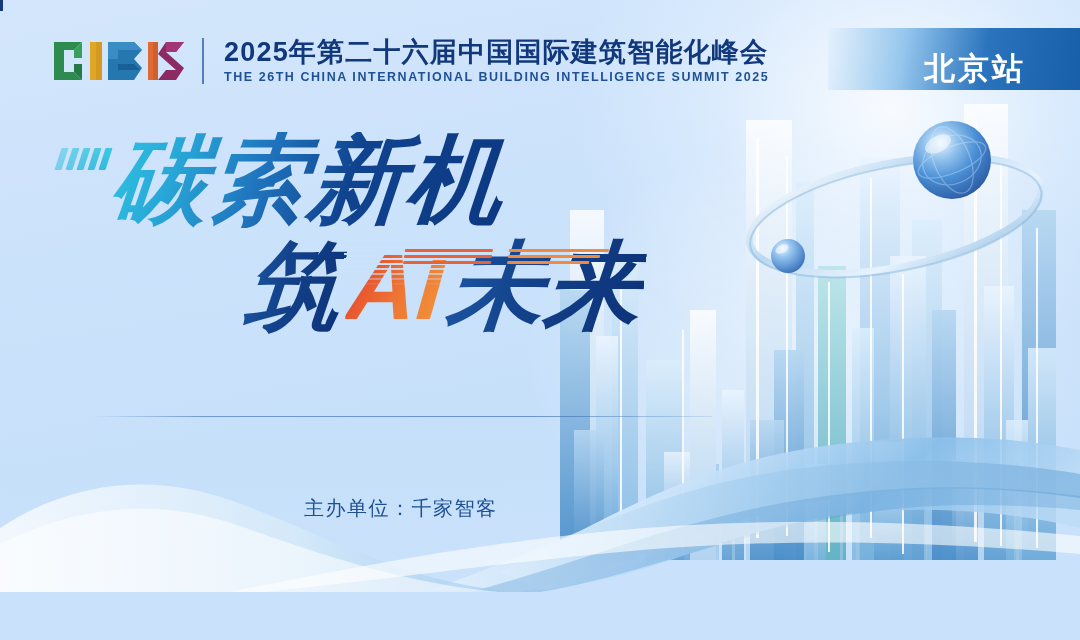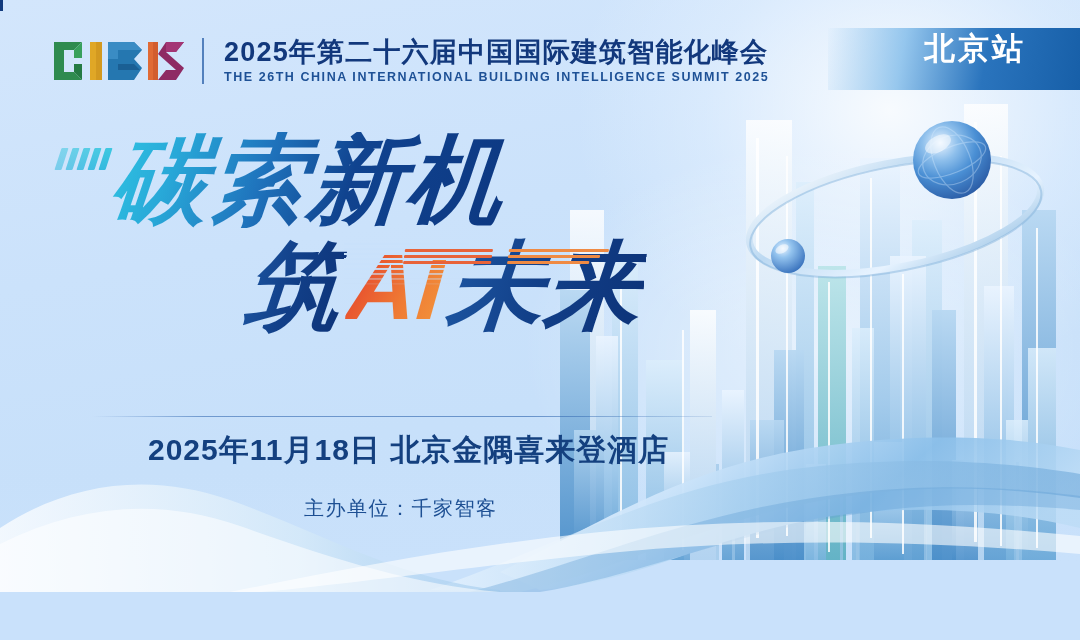--- a/index.html
+++ b/index.html
@@ -87,21 +87,21 @@
     white-space: nowrap;
   }
 
   
   .station-badge {
     position: absolute;
     right: 0; top: 28px;
     width: 252px; height: 62px;
     background: linear-gradient(100deg, rgba(215,235,252,.15) 0%, rgba(120,183,232,.75) 30%, #2a74bd 62%, #175fa8 100%);
     display: flex;
-    align-items: flex-start;
+    align-items: flex-end;
     justify-content: center;
     z-index: 25;
   }
   .station-badge span {
     color: #ffffff;
     font-size: 31px;
     font-weight: bold;
     letter-spacing: 3px;
     padding-left: 42px;
   }
@@ -461,16 +461,15 @@
         <i></i>
       </div>
     <div class="grp g2">
         <i></i>
         <i></i>
         <i></i>
       </div>
   </div>
 
   <div class="divider"></div>
-  <div class="date-line">2025年11月18日   北京金隅喜来登酒店</div>
   <div class="organizer">主办单位：千家智客</div>
 
 </div>
 
 </body></html>

